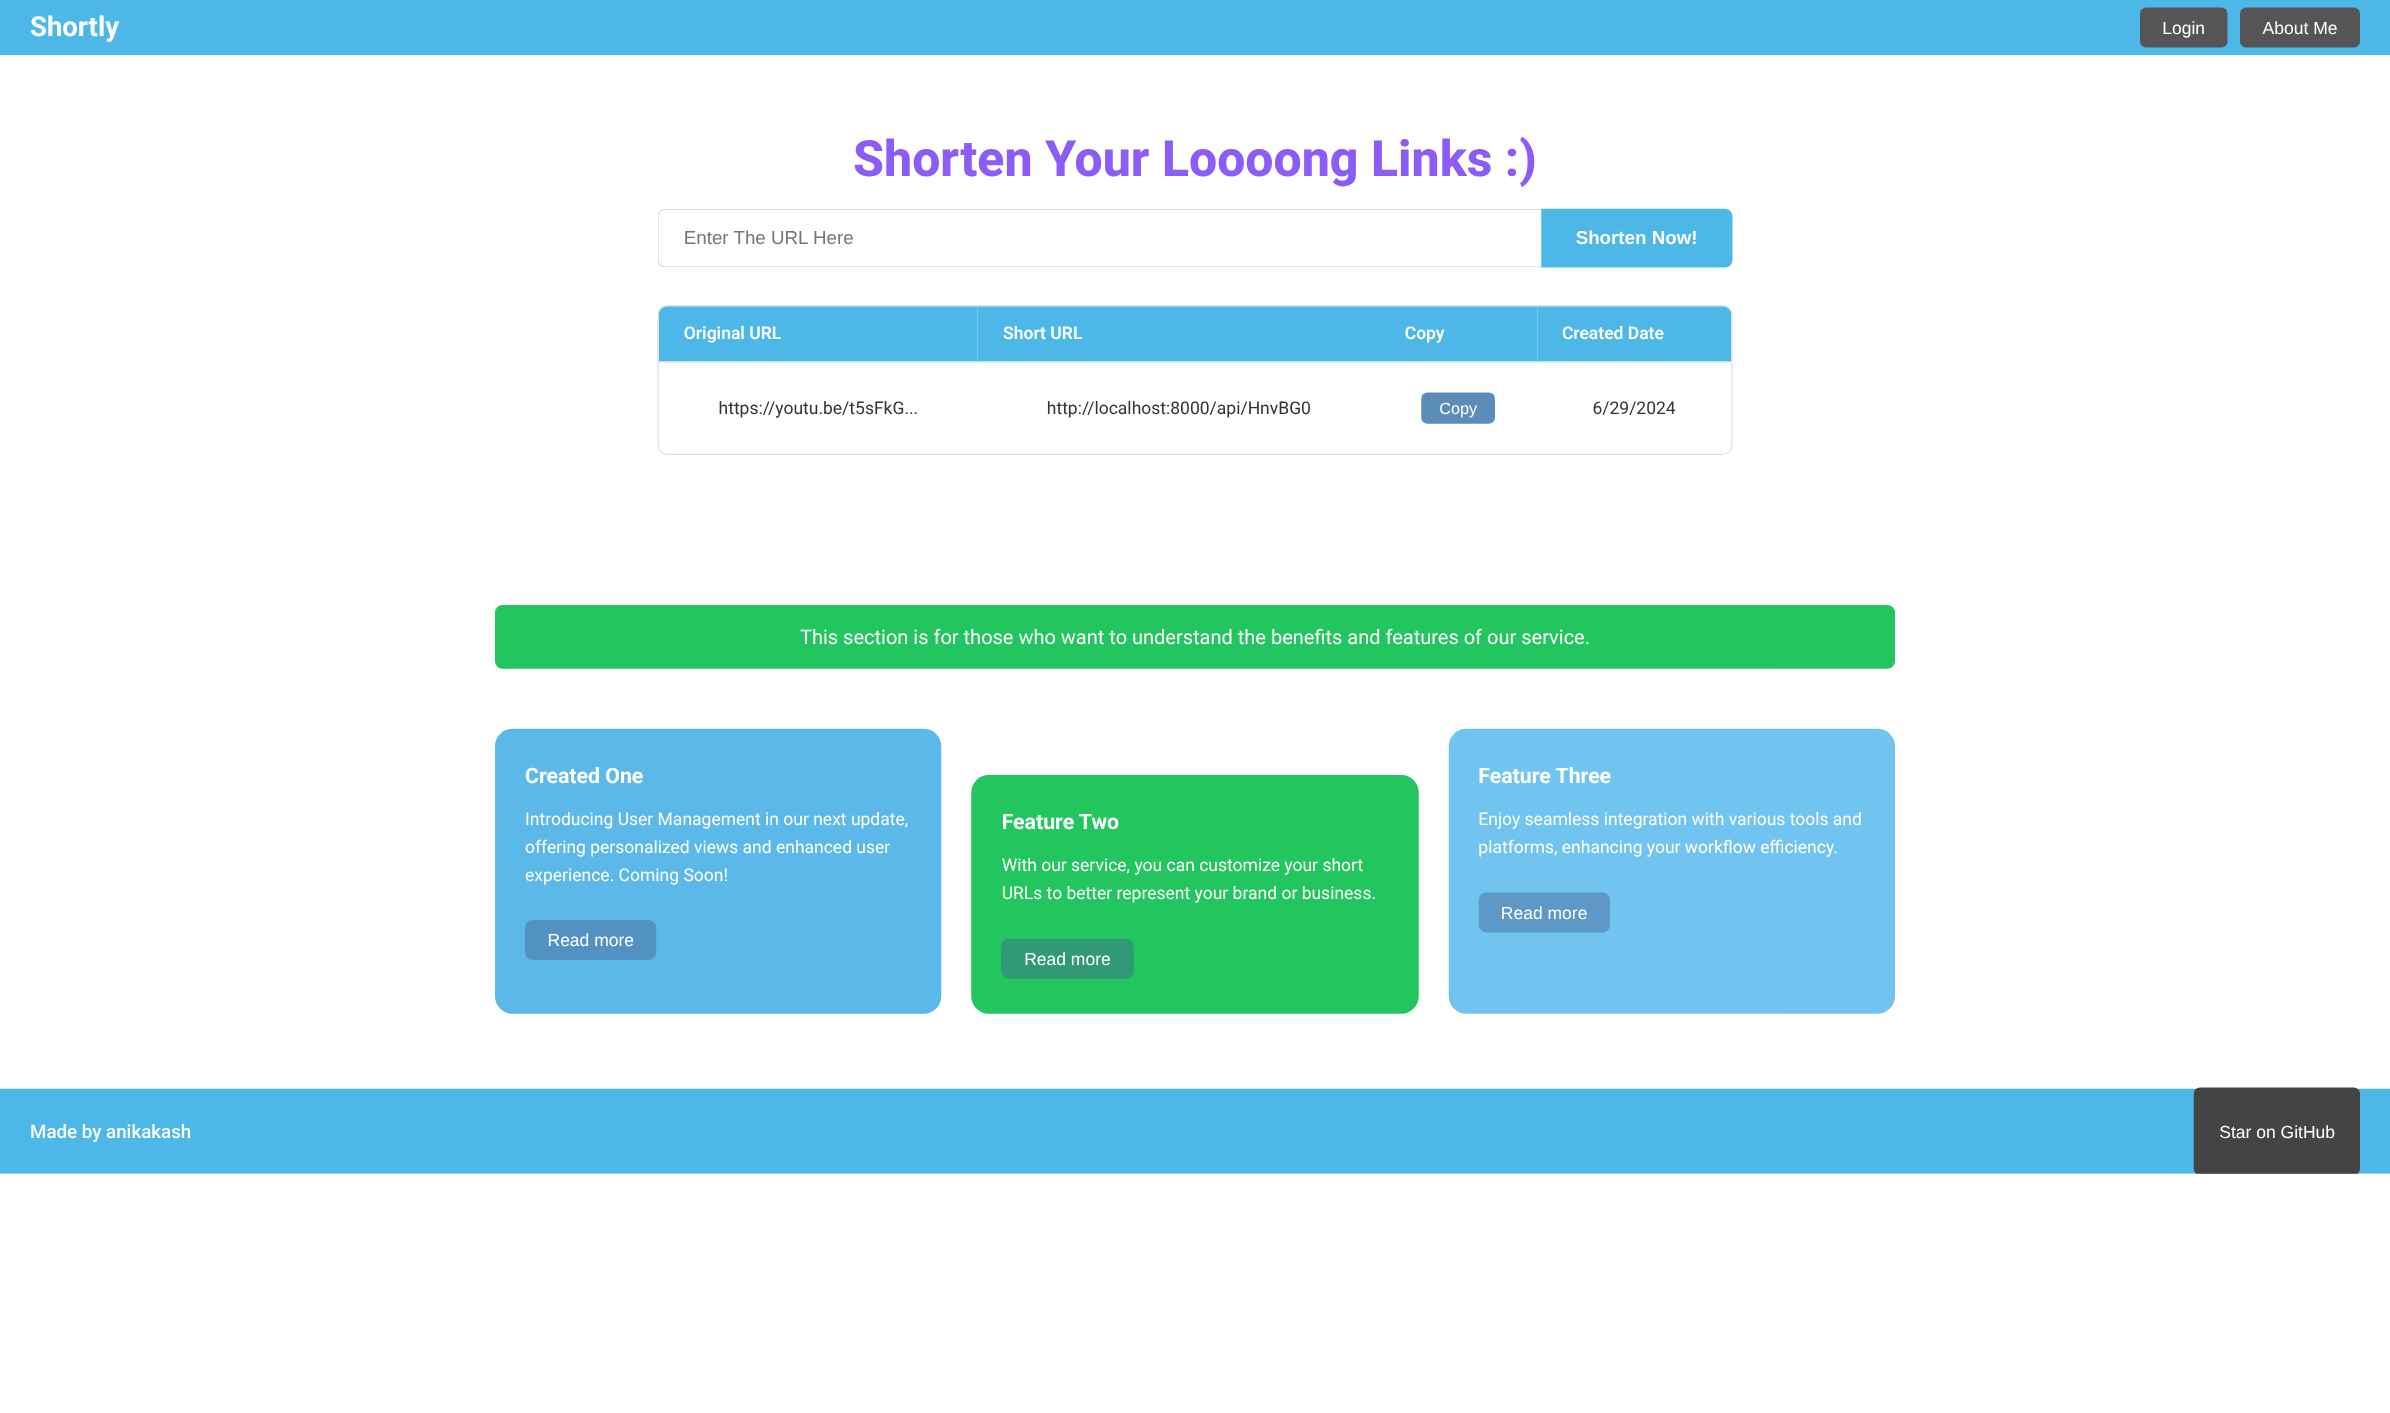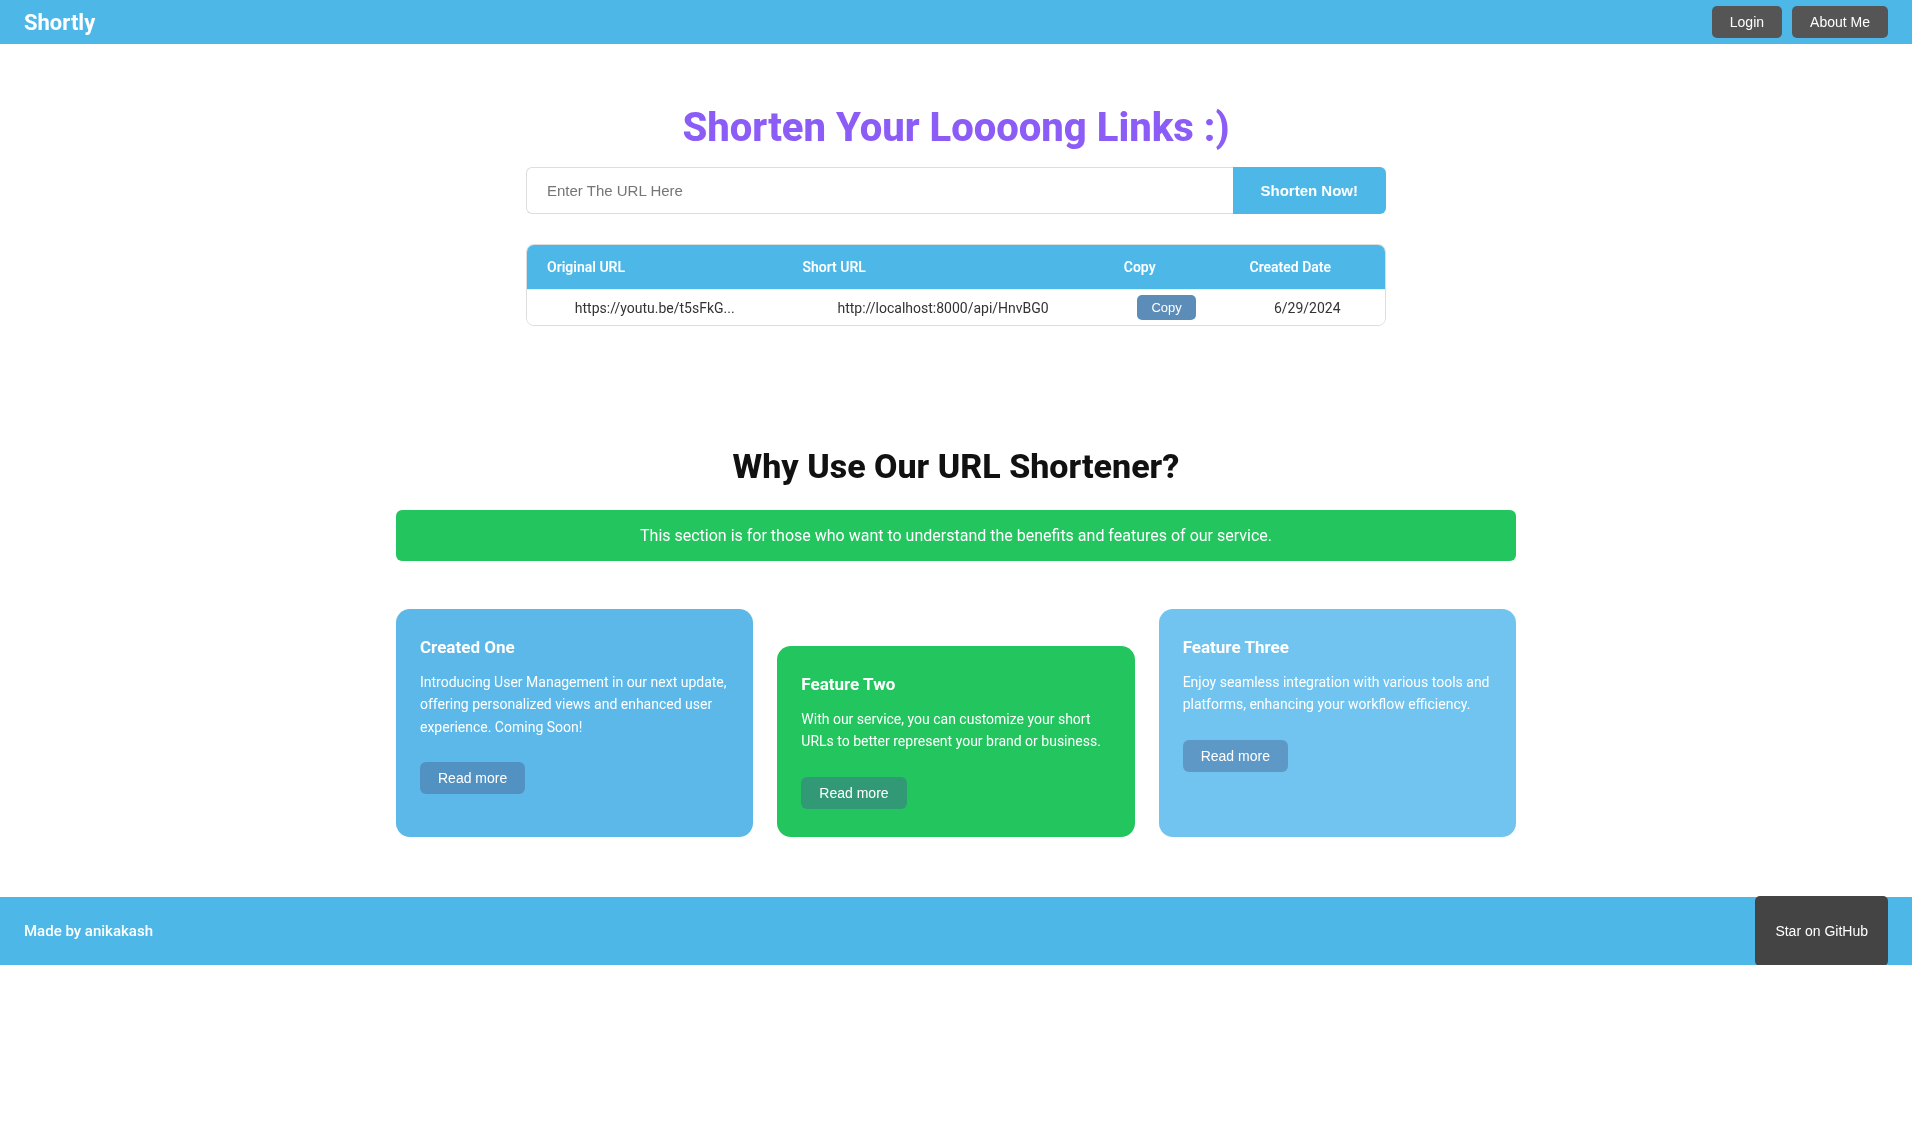--- a/index.html
+++ b/index.html
@@ -101,21 +101,21 @@
       padding: 14px 20px;
       text-align: left;
       font-weight: 600;
       color: #fff;
     }
     tbody tr {
       background: #fff;
       border-top: 1px solid #eee;
     }
     tbody td {
-      padding: 5px 20px;
+      padding: 24px 20px;
       color: #333;
     }
     .btn-copy {
       background: #5b8db8;
       color: #fff;
       border: none;
       padding: 5px 14px;
       border-radius: 5px;
       cursor: pointer;
       font-size: 13px;
@@ -242,21 +242,20 @@
       <td>http://localhost:8000/api/HnvBG0</td>
       <td><button class="btn-copy">Copy</button></td>
       <td>6/29/2024</td>
     </tr>
         </tbody>
     </table>
   </div>
 </section>
 
 <section class="why-section">
-  <h2 class="why-title">Why Use Our URL Shortener?</h2>
   <div class="why-banner">This section is for those who want to understand the benefits and features of our service.</div>
 
   <div class="features-grid" id="features-grid">
   <div class="feature-card blue">
       <div class="feature-title">Created One</div>
       <div class="feature-desc">Introducing User Management in our next update, offering personalized views and enhanced user experience. Coming Soon!</div>
       <button class="btn-readmore">Read more</button>
     </div>
       <div class="feature-card green">
       <div class="feature-title">Feature Two</div>

